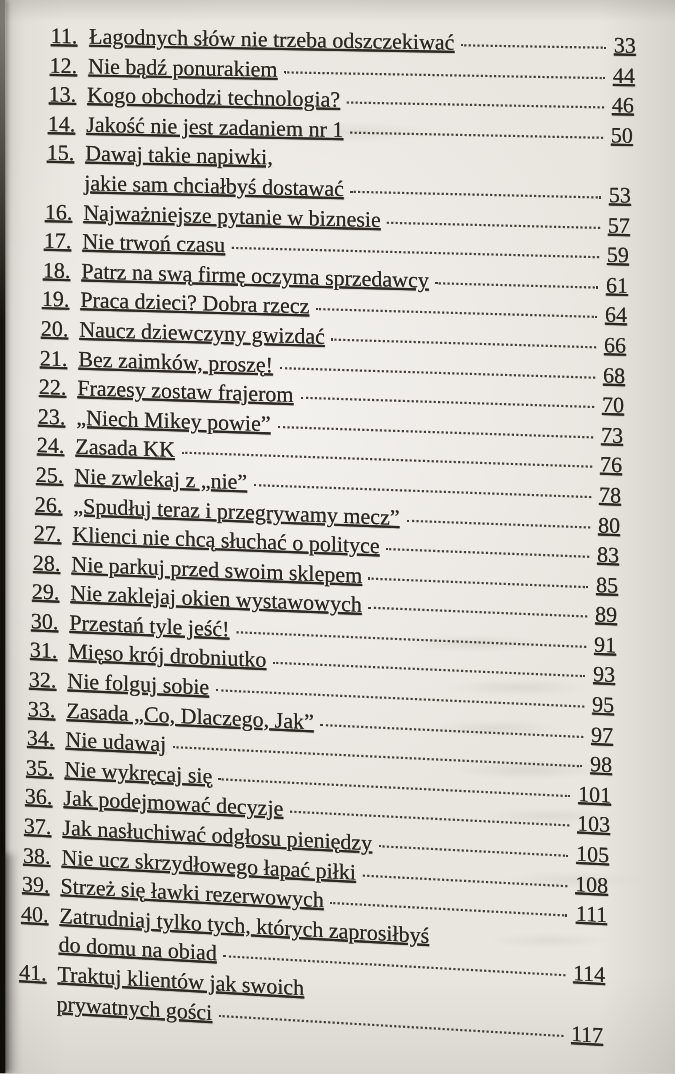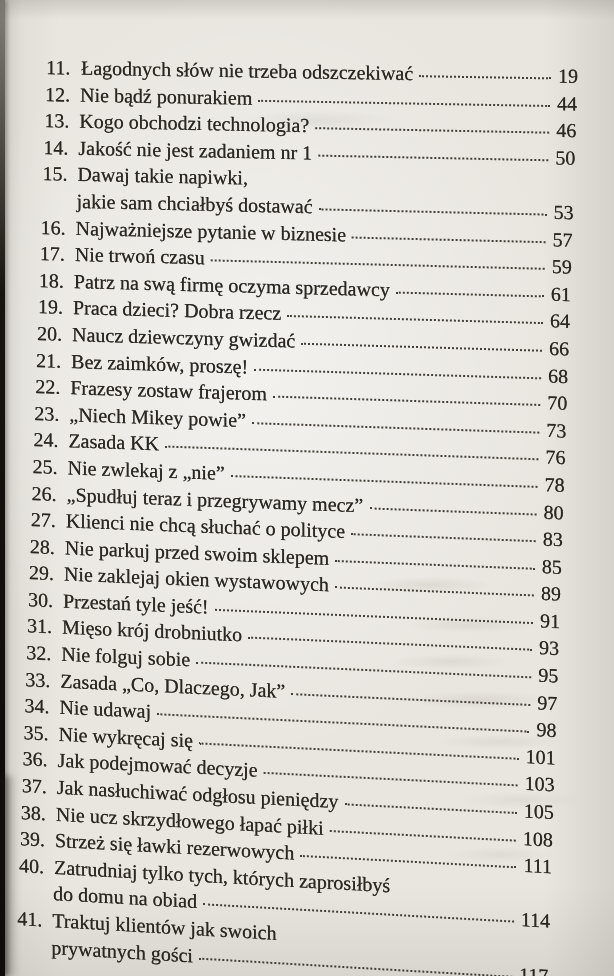--- a/index.html
+++ b/index.html
@@ -35,22 +35,23 @@
       radial-gradient(110px 14px at 320px 120px, rgba(150,148,138,0.14), transparent 70%),
       radial-gradient(90px 12px at 430px 585px,  rgba(140,140,124,0.16), transparent 70%),
       radial-gradient(95px 11px at 470px 625px,  rgba(140,140,124,0.14), transparent 70%),
       radial-gradient(85px 11px at 450px 662px,  rgba(138,138,122,0.13), transparent 70%),
       radial-gradient(100px 13px at 480px 700px, rgba(135,135,120,0.15), transparent 70%),
       radial-gradient(90px 11px at 500px 742px,  rgba(135,135,120,0.12), transparent 70%),
       radial-gradient(90px 12px at 520px 800px,  rgba(135,135,120,0.11), transparent 70%),
       radial-gradient(80px 11px at 500px 855px,  rgba(138,136,122,0.11), transparent 70%);
   }
   .toc{
-    position:absolute;top:54px;left:46px;right:36px;
+    position:absolute;top:20px;left:46px;right:36px;
     text-shadow:0.2px 0.2px 0.35px rgba(43,39,33,0.85);
+    text-decoration:underline;
   }
   .row{
     display:flex;align-items:baseline;height:26.6px;
     font-size:20px;line-height:26.6px;white-space:nowrap;
     transform-origin:0 50%;
   }
   .num{flex:0 0 26px;margin-right:9px;text-align:left;}
   .title{flex:0 0 auto;}
   .leader{
     flex:1 1 auto;min-width:12px;height:0.72em;
@@ -63,21 +64,21 @@
 </head>
 <body>
 
 <div class="page">
   <div class="ghost"></div>
   <div class="toc">
       <div class="row" style="transform: translateX(0px) skewY(0.95deg);">
     <span class="num">11.</span>
     <span class="title">Łagodnych słów nie trzeba odszczekiwać</span>
     <span class="leader"></span>
-    <span class="pnum">19</span>
+    <span class="pnum">33</span>
   </div>
       <div class="row" style="transform: translateX(-0.9px) skewY(1.022deg);">
     <span class="num">12.</span>
     <span class="title">Nie bądź ponurakiem</span>
     <span class="leader"></span>
     <span class="pnum">44</span>
   </div>
       <div class="row" style="transform: translateX(-1.8px) skewY(1.094deg);">
     <span class="num">13.</span>
     <span class="title">Kogo obchodzi technologia?</span>

